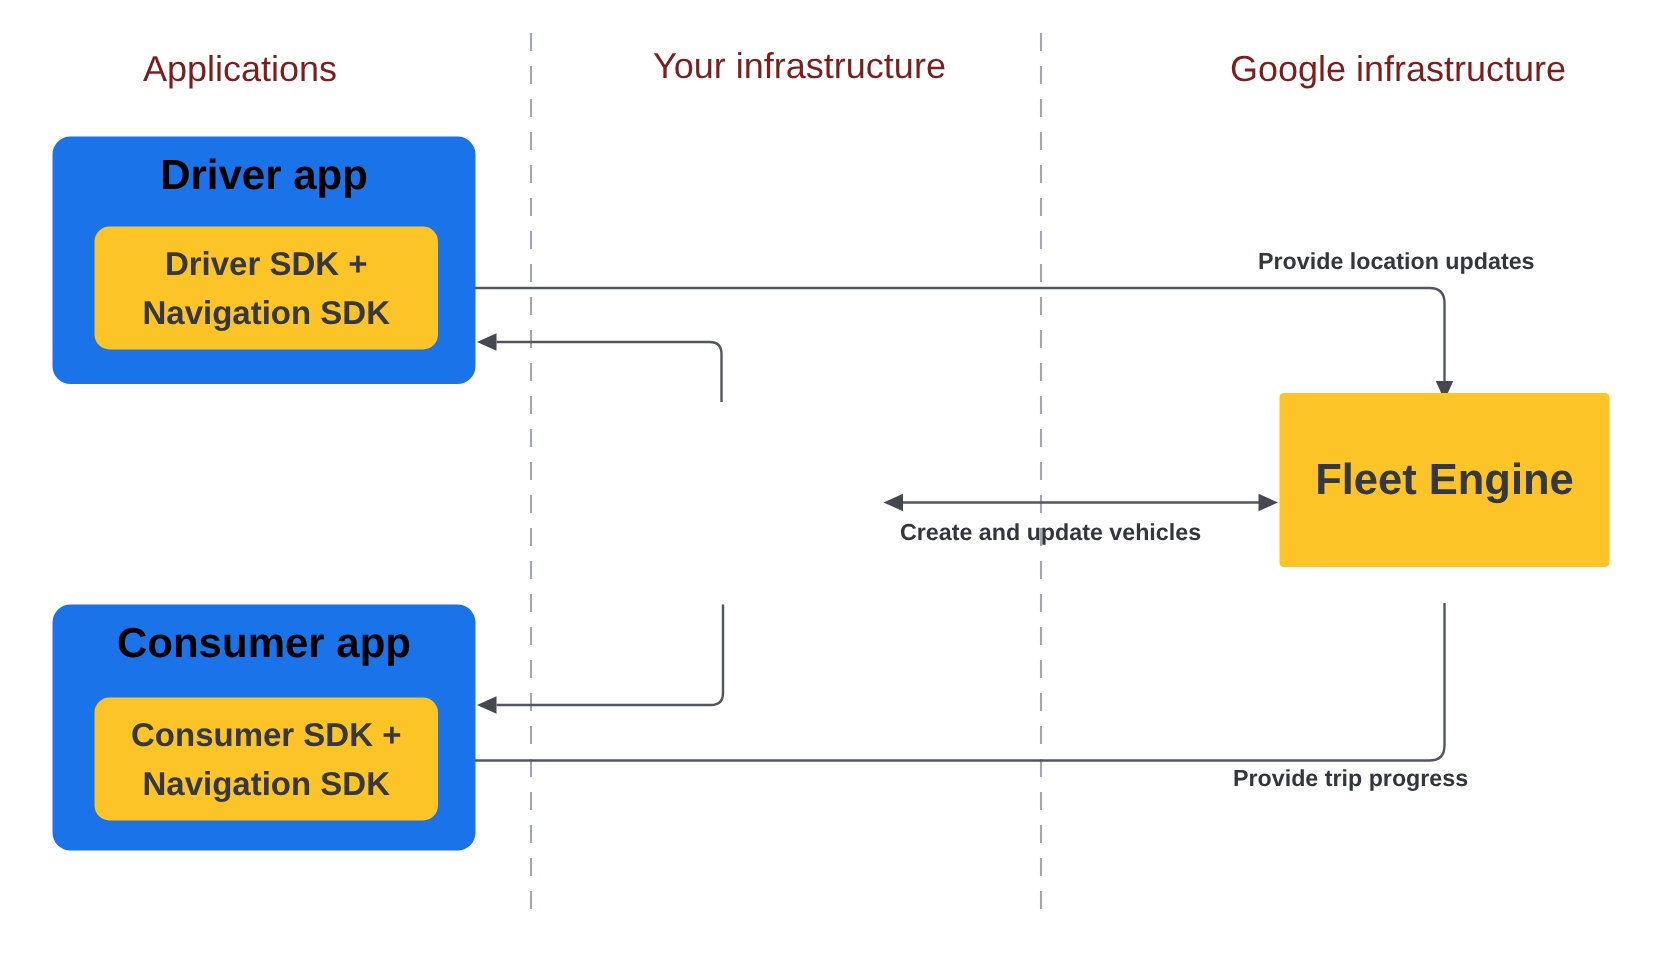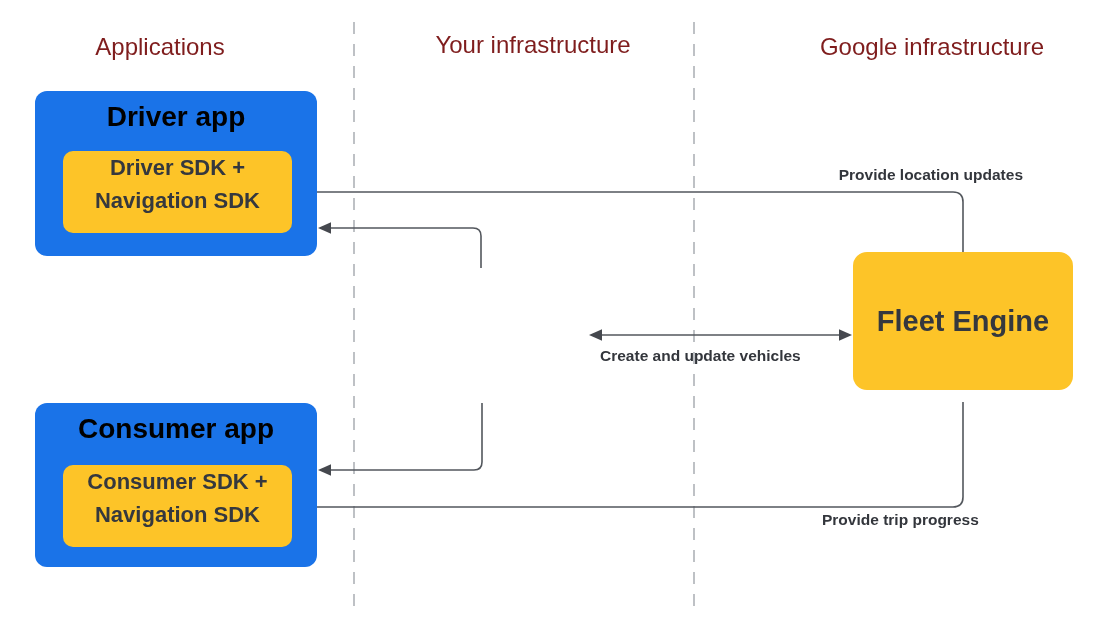--- a/index.html
+++ b/index.html
@@ -29,40 +29,40 @@
     font-size:28px;
     font-weight:700;
     color:#000000;
   }
   .sdk-box{
     position:absolute;
     left:28px;top:60px;
     width:229px;height:82px;
     background:#fdc428;
     border-radius:10px;
-    display:flex;flex-direction:column;
+    display:flex;flex-direction:column;justify-content:center;
     text-align:center;
   }
   .sdk-box .sdk-line{
     font-size:22px;
     font-weight:700;
     color:#35383e;
     line-height:33px;
   }
   .plain-node{
     display:flex;align-items:center;justify-content:center;
     font-size:29px;font-weight:700;
   }
   #your-server{
     left:373px;top:268px;width:215px;height:135px;
     background:#1a73e8;border-radius:12px;color:#ffffff;
   }
   #fleet-engine{
-    left:853px;top:252px;width:220px;height:138px;
-    background:#fdc428;border-radius:14px;color:#35383e;
+    left:853px;top:262px;width:220px;height:116px;
+    background:#fdc428;border-radius:3px;color:#35383e;
   }
   .edge-label{
     position:absolute;
     font-size:15.5px;
     font-weight:700;
     color:#33363c;
     white-space:nowrap;
   }
 </style>
 </head>

